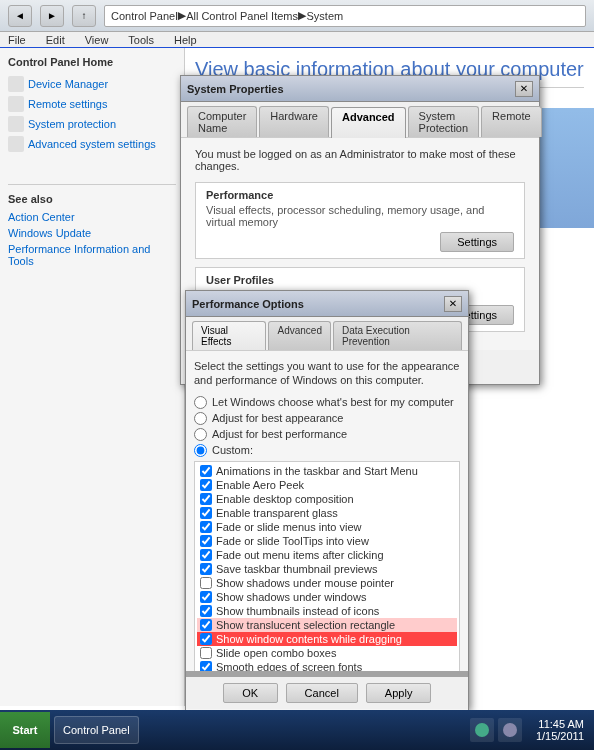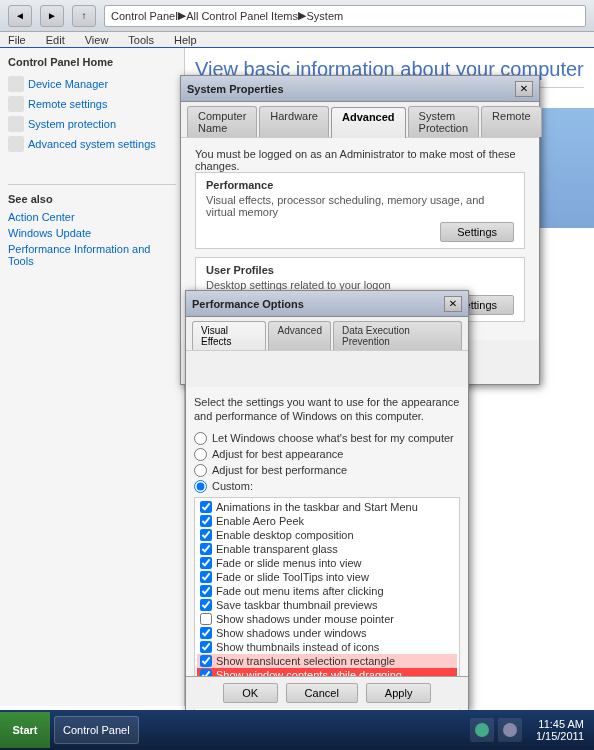--- a/index.html
+++ b/index.html
@@ -204,21 +204,21 @@
     }
 
     .dialog-content {
       padding: 10px 14px;
       background: #f5f5f5;
     }
 
     .notice-text {
       font-size: 11px;
       color: #333;
-      margin-bottom: 0;
+      margin-bottom: 10px;
     }
 
     .section-group {
       border: 1px solid #ccc;
       background: white;
       margin-bottom: 8px;
       padding: 6px 10px;
     }
 
     .section-label {
@@ -276,21 +276,20 @@
     .perf-tab.active {
       background: linear-gradient(180deg, #f5f5f5 0%, #e8e8e8 100%);
       color: #000;
     }
 
     .perf-content {
       background: #f5f5f5;
       padding: 8px;
       height: calc(100% - 56px);
       overflow: hidden;
-      margin-top: 36px;
     }
 
     .perf-desc {
       font-size: 11px;
       color: #333;
       margin-bottom: 8px;
       line-height: 1.3;
     }
 
     .radio-group {
@@ -334,21 +333,21 @@
       height: 12px;
       margin: 0;
     }
 
     .perf-dialog-buttons {
       display: flex;
       justify-content: center;
       gap: 8px;
       padding: 6px;
       background: #f0f0f0;
-      border-top: 1px solid #a3a3a3;
+      border-top: 6px solid #a3a3a3;
       position: absolute;
       bottom: 0;
       left: 0;
       right: 0;
     }
 
     .dialog-btn {
       padding: 3px 18px;
       background: linear-gradient(180deg, #e8e8e8 0%, #d0d0d0 100%);
       border: 1px solid #aaa;

